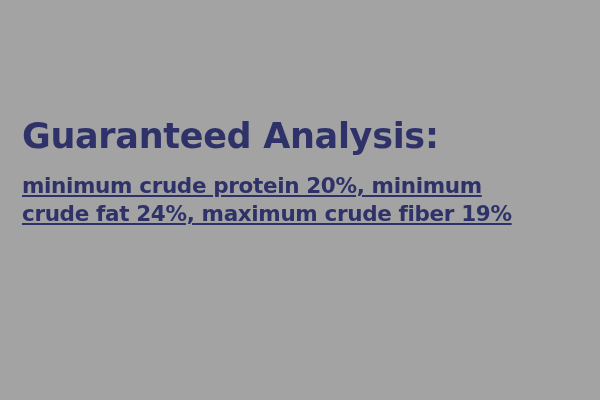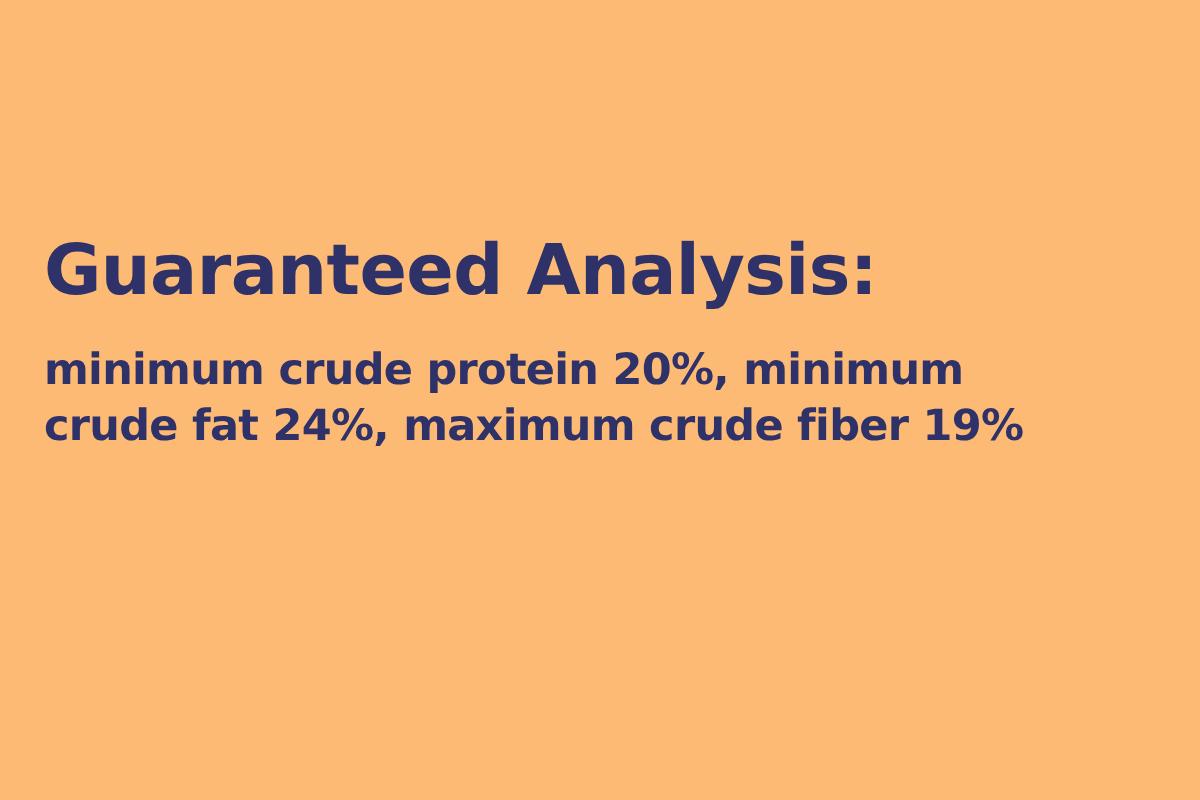--- a/index.html
+++ b/index.html
@@ -10,21 +10,21 @@
     width: 600px;
     height: 400px;
     overflow: hidden;
     font-family: "DejaVu Sans", sans-serif;
   }
   .poster {
     position: relative;
     box-sizing: border-box;
     width: 600px;
     height: 400px;
-    background: #fdba74;
+    background: #a3a3a3;
     overflow: hidden;
   }
   .text-block {
     position: absolute;
     left: 22px;
     top: 118px;
     right: 14px;
   }
   .headline {
     margin: 0;
@@ -39,20 +39,21 @@
   .body-copy {
     margin: 0;
     padding-top: 17px;
     color: #2e3269;
     font-family: "DejaVu Sans", sans-serif;
     font-size: 21.5px;
     font-weight: 700;
     line-height: 1.32;
     letter-spacing: -0.35px;
     max-width: 566px;
+    text-decoration: underline;
   }
   .body-copy .line {
     display: block;
     white-space: nowrap;
   }
 </style>
 </head>
 <body>
 
 <div class="poster">

